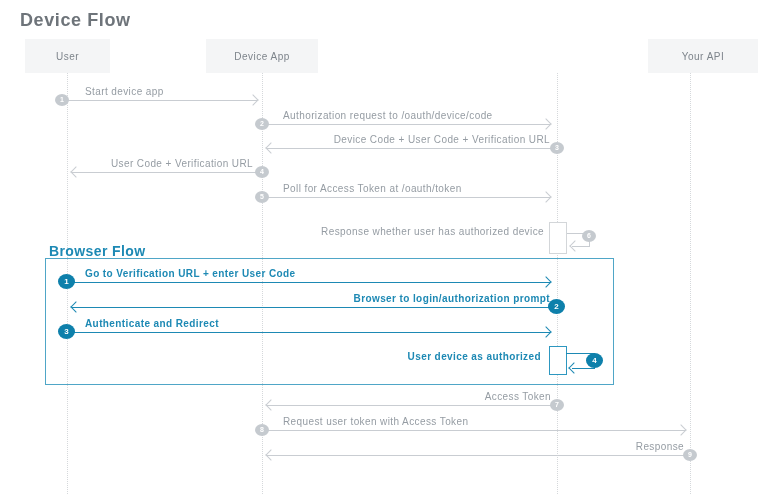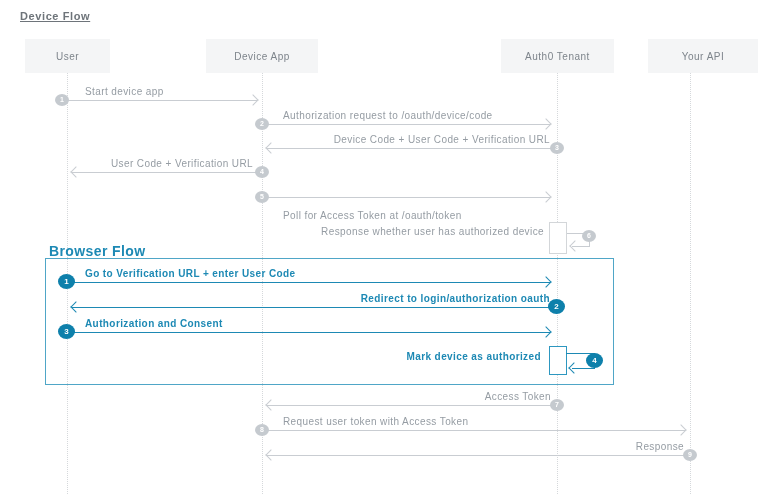--- a/index.html
+++ b/index.html
@@ -1,22 +1,22 @@
 <!DOCTYPE html>
 <html><head>
 <meta charset="utf-8">
 <style>
   html,body{margin:0;padding:0;background:#fff;}
   .stage{
     position:relative;width:775px;height:494px;background:#ffffff;
     font-family:"Liberation Sans",sans-serif;overflow:hidden;
   }
   .title{
-    position:absolute;left:20px;top:10px;font-size:11px;font-weight:600;
-    color:#6e747a;letter-spacing:.6px;text-decoration:underline;
+    position:absolute;left:20px;top:10px;font-size:18px;font-weight:600;
+    color:#6e747a;letter-spacing:.6px;
   }
   .actor{
     position:absolute;top:39px;height:34px;background:#f4f5f6;
     color:#7d848b;font-size:10px;letter-spacing:.5px;
     display:flex;align-items:center;justify-content:center;
   }
   .lifeline{
     position:absolute;top:73px;height:421px;width:0;
     border-left:1px dotted #d5d8db;
   }
@@ -64,21 +64,20 @@
 
   <div class="title">Device Flow</div>
 
   <div class="lifeline" style="left:67px;"></div>
   <div class="lifeline" style="left:262px;"></div>
   <div class="lifeline" style="left:557px;"></div>
   <div class="lifeline" style="left:690px;"></div>
 
   <div class="actor" style="left:206px;width:112px;">Device App</div>
   <div class="actor" style="left:25px;width:85px;">User</div>
-  <div class="actor" style="left:501px;width:113px;">Auth0 Tenant</div>
   <div class="actor" style="left:648px;width:110px;">Your API</div>
 
   <div>
     <span class="label" style="left:85px;top:86px;">Start device app</span>
     <span class="line" style="left:67px;top:100px;width:190px;"></span>
     <span class="head r" style="left:249px;top:96px;"></span>
     <span class="num" style="left:55px;top:94px;">1</span>
   </div>
 
   <div>
@@ -96,21 +95,21 @@
   </div>
 
   <div>
     <span class="label" style="right:522px;top:158px;margin-left:6px;">User Code + Verification URL</span>
     <span class="line" style="left:72px;top:172px;width:190px;"></span>
     <span class="head l" style="left:72px;top:168px;"></span>
     <span class="num" style="left:255px;top:166px;">4</span>
   </div>
 
   <div>
-    <span class="label" style="left:283px;top:183px;margin-top:27px;">Poll for Access Token at /oauth/token</span>
+    <span class="label" style="left:283px;top:183px;">Poll for Access Token at /oauth/token</span>
     <span class="line" style="left:262px;top:197px;width:288px;"></span>
     <span class="head r" style="left:542px;top:193px;"></span>
     <span class="num" style="left:255px;top:191px;">5</span>
   </div>
 
   <div>
     <span class="label" style="right:231px;top:226px;">Response whether user has authorized device</span>
     <span class="activation" style="left:549px;top:222px;height:30px;"></span>
     <span class="line" style="left:567px;top:233px;width:23px;"></span>
     <span class="vline" style="left:589px;top:233px;height:13px;"></span>
@@ -123,35 +122,35 @@
   <div class="bf-box"></div>
 
   <div>
     <span class="label teal" style="left:85px;top:268px;">Go to Verification URL + enter User Code</span>
     <span class="line teal" style="left:67px;top:282px;width:483px;"></span>
     <span class="head teal r" style="left:542px;top:278px;"></span>
     <span class="num teal" style="left:58px;top:274px;">1</span>
   </div>
 
   <div>
-    <span class="label teal" style="right:225px;top:293px;">Redirect to login/authorization oauth</span>
+    <span class="label teal" style="right:225px;top:293px;">Browser to login/authorization prompt</span>
     <span class="line teal" style="left:72px;top:307px;width:485px;"></span>
     <span class="head teal l" style="left:72px;top:303px;"></span>
     <span class="num teal" style="left:548px;top:299px;">2</span>
   </div>
 
   <div>
-    <span class="label teal" style="left:85px;top:318px;">Authorization and Consent</span>
+    <span class="label teal" style="left:85px;top:318px;">Authenticate and Redirect</span>
     <span class="line teal" style="left:67px;top:332px;width:483px;"></span>
     <span class="head teal r" style="left:542px;top:328px;"></span>
     <span class="num teal" style="left:58px;top:324px;">3</span>
   </div>
 
   <div>
-    <span class="label teal" style="right:234px;top:351px;">Mark device as authorized</span>
+    <span class="label teal" style="right:234px;top:351px;">User device as authorized</span>
     <span class="activation teal" style="left:549px;top:346px;height:27px;"></span>
     <span class="line teal" style="left:566px;top:353px;width:29px;"></span>
     <span class="vline teal" style="left:594px;top:353px;height:15px;"></span>
     <span class="line teal" style="left:572px;top:368px;width:23px;"></span>
     <span class="head teal l" style="left:570px;top:364px;"></span>
     <span class="num teal" style="left:586px;top:353px;">4</span>
   </div>
 
   <div>
     <span class="label" style="right:224px;top:391px;text-align:right;">Access Token</span>

